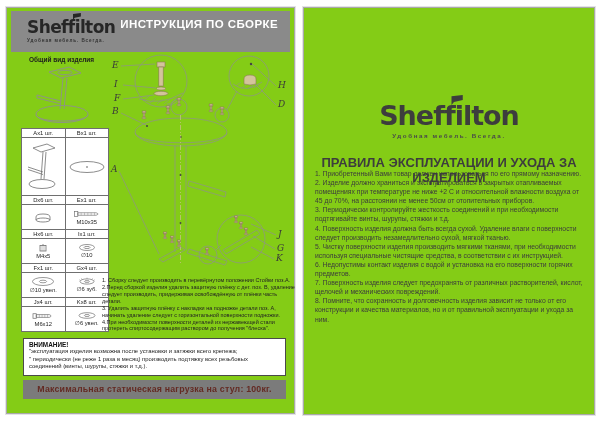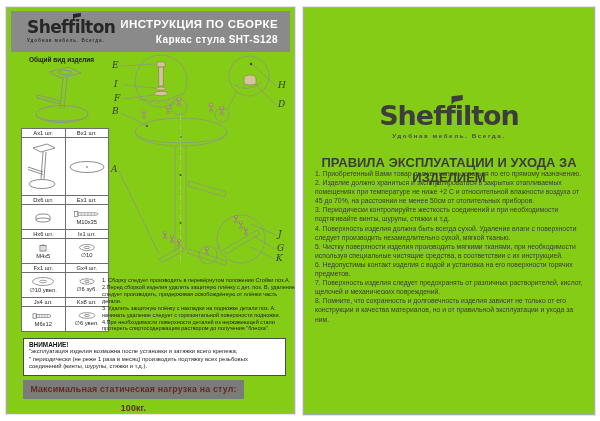--- a/index.html
+++ b/index.html
@@ -48,21 +48,21 @@
   
   .steps { position:absolute; left:95px; top:269px; width:194px; font-size:5.5px; line-height:1.26; color:#222; }
   .steps p { margin:0; }
 
   
   .attention { position:absolute; left:16px; top:330px; width:263px; height:38px; border:1px solid #4a4a4a; background:#fff; padding:2px 5px; }
   .att-title { font-size:6.4px; font-weight:bold; color:#111; }
   .att-line { font-size:5.9px; line-height:1.28; color:#1c1c1c; }
 
   
-  .loadbar { position:absolute; left:16px; top:372px; width:221px; height:19px; background:#7b7b7b;
+  .loadbar { position:absolute; left:16px; top:372px; width:263px; height:19px; background:#7b7b7b;
              color:#642a23; font-weight:bold; font-size:8.8px; text-align:center; line-height:19px; letter-spacing:0.2px; }
 
   
   .rp-logo { position:absolute; left:0; right:0; top:92px; text-align:center; color:#3d3d3d; }
   .rp-logo .logo-text { font-size:27px; letter-spacing:-1px; }
   .rp-logo .logo-flag { width:13px; height:10px; top:-5px; }
   .rp-tagline { font-size:6.2px; letter-spacing:1.6px; font-weight:bold; color:#4a4a4a; margin-top:1px; }
   .rp-title { position:absolute; left:0; right:0; top:147px; text-align:center; font-size:13px; font-weight:bold; color:#3d3d3d; }
   .rules { position:absolute; left:11px; top:161px; width:273px; font-size:6.8px; line-height:1.34; color:#3c3c3c; }
   .rules p { margin:0; }
@@ -77,21 +77,20 @@
       <span class="logo-wrap">
         <span class="logo-text">Sheffilton</span>
         <svg class="logo-flag" viewBox="0 0 10 8">
             <path d="M1,8 V1 L10,0 V4 L3,5.5 Z" fill="#262626"></path>
           </svg>
       </span>
       <div class="logo-tagline">Удобная мебель. Всегда.</div>
     </div>
     <div class="band-titles">
       <div class="bt1">ИНСТРУКЦИЯ ПО СБОРКЕ</div>
-      <div class="bt2">Каркас стула SHT-S128</div>
     </div>
   </div>
 
   <div class="gv-label">Общий вид изделия</div>
 
   <svg class="gv-art" width="88" height="60" viewBox="0 0 88 60">
     <g stroke="#8f8f8f" stroke-width="0.9" fill="none">
       <path d="M30,7 L50,2 L62,8 L42,13 Z"></path>
       <ellipse cx="46" cy="7.5" rx="7" ry="2.2"></ellipse>
       <path d="M44,13 L41,44 M48,13 L45,44"></path>

